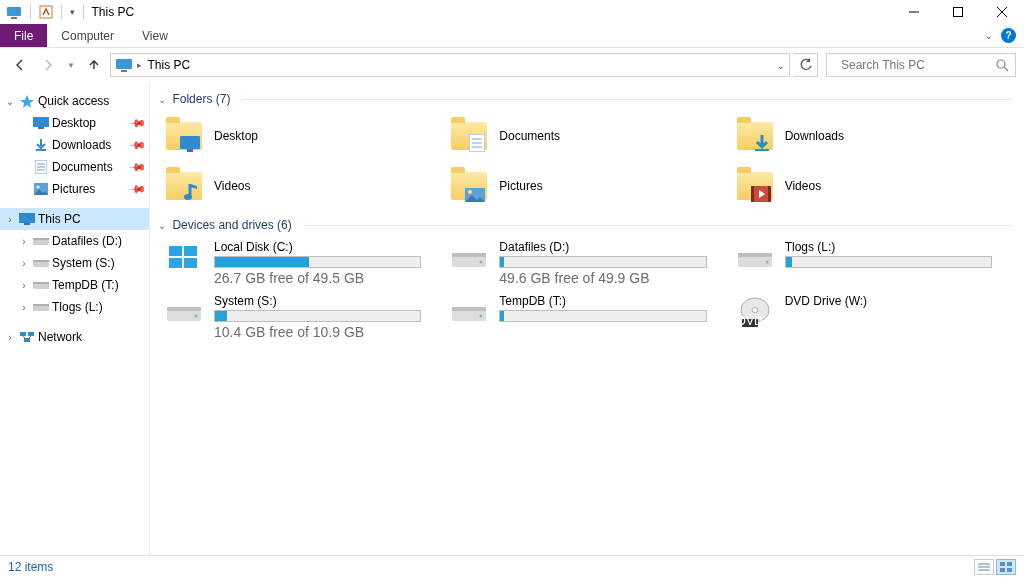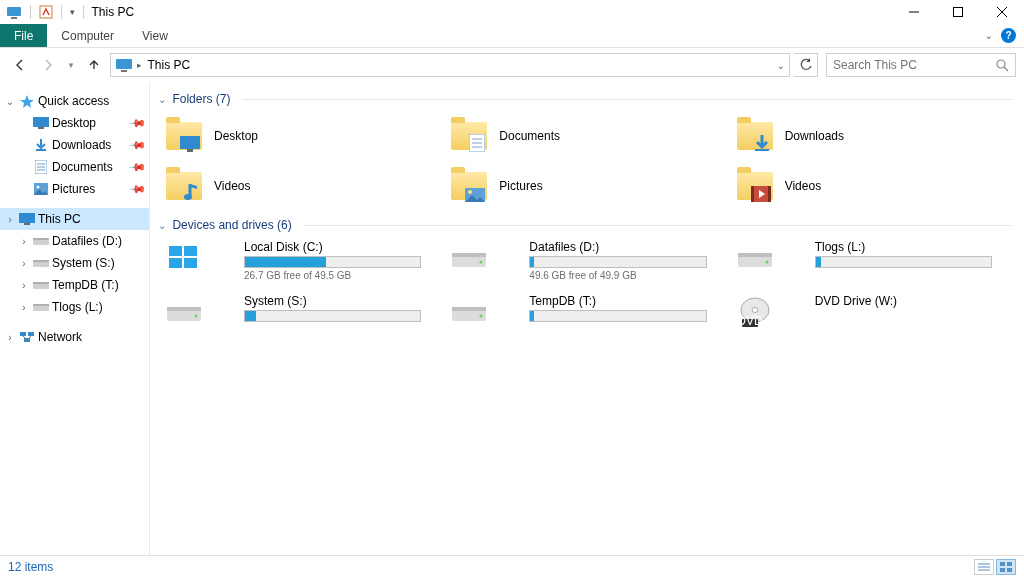--- a/index.html
+++ b/index.html
@@ -9,36 +9,36 @@
 .titlebar { height: 24px; display: flex; align-items: center; padding-left: 6px; }
 .titlebar .qat { display: flex; align-items: center; gap: 6px; }
 .titlebar .qat .divider { width: 1px; height: 14px; background: #d0d0d0; margin: 0 2px; }
 .titlebar .title-text { margin-left: 6px; font-size: 12px; color: #000; }
 .titlebar .spacer { flex: 1; }
 .win-controls { display: flex; }
 .win-controls .btn { width: 44px; height: 24px; display: flex; align-items: center; justify-content: center; }
 
 
 .ribbon { height: 24px; display: flex; align-items: stretch; border-bottom: 1px solid #e1e1e1; }
-.ribbon .file-tab { background: #0f766e; color: #fff; padding: 0 14px; display: flex; align-items: center; font-size: 12px; }
+.ribbon .file-tab { background: #701a75; color: #fff; padding: 0 14px; display: flex; align-items: center; font-size: 12px; }
 .ribbon .tab { padding: 0 14px; display: flex; align-items: center; color: #444; text-align: center; }
 .ribbon .rspacer { flex: 1; }
 .ribbon .rright { display: flex; align-items: center; gap: 8px; padding-right: 8px; }
 .help-circle { width: 15px; height: 15px; border-radius: 50%; background: #0078d7; color: #fff; display: flex; align-items: center; justify-content: center; font-size: 10px; font-weight: bold; }
 
 
 .navrow { height: 34px; display: flex; align-items: center; padding: 4px 8px; gap: 4px; }
 .navbtn { width: 24px; height: 24px; display: flex; align-items: center; justify-content: center; color: #858585; }
 .navbtn.enabled { color: #333; }
 .addr { flex: 1; height: 24px; border: 1px solid #cfcfcf; display: flex; align-items: center; padding: 0 4px; gap: 4px; }
 .addr .crumb { color: #000; padding: 0 2px; }
 .addr .sep { color: #666; font-size: 9px; }
 .addr .aspacer { flex: 1; }
 .refresh { width: 24px; height: 24px; border: 1px solid #cfcfcf; border-left: none; display: flex; align-items: center; justify-content: center; color: #555; }
-.search { width: 190px; height: 24px; border: 1px solid #cfcfcf; margin-left: 4px; display: flex; align-items: center; padding: 0 6px; color: #777; }
+.search { width: 190px; height: 24px; border: 1px solid #cfcfcf; margin-left: 4px; display: flex; align-items: center; padding: 0 14px; color: #777; }
 .search input { border: none; outline: none; flex: 1; font-size: 12px; color: #555; }
 .search .sicon { color: #888; }
 
 
 .body { display: flex; height: calc(577px - 24px - 24px - 34px - 22px); }
 .sidebar { width: 150px; border-right: 1px solid #eaeaea; padding-top: 8px; overflow: hidden; }
 .tree-item { display: flex; align-items: center; height: 22px; padding-left: 4px; gap: 2px; white-space: nowrap; }
 .tree-item .exp { width: 12px; text-align: center; color: #666; font-size: 10px; }
 .tree-item .icon { width: 18px; height: 16px; display: flex; align-items: center; justify-content: center; }
 .tree-item .label { flex: 1; color: #000000; }
@@ -57,25 +57,25 @@
 .folder-grid { display: grid; grid-template-columns: repeat(3, 1fr); column-gap: 8px; row-gap: 6px; margin-bottom: 10px; padding-left: 6px; }
 .folder-item { display: flex; align-items: center; gap: 10px; height: 44px; }
 .folder-icon { width: 40px; height: 36px; position: relative; display: flex; align-items: center; justify-content: center; }
 .folder-shape { width: 36px; height: 28px; background: linear-gradient(#ffe9a6, #f4ce62); border-radius: 2px; position: relative; }
 .folder-shape::before { content: ""; position: absolute; top: -5px; left: 0; width: 14px; height: 6px; background: #f4ce62; border-radius: 2px 2px 0 0; }
 .folder-overlay { position: absolute; right: 4px; bottom: 2px; }
 
 .drive-grid { display: grid; grid-template-columns: repeat(3, 1fr); column-gap: 8px; row-gap: 6px; padding-left: 6px; }
 .drive-item { display: flex; align-items: flex-start; gap: 10px; height: 48px; }
 .drive-icon { width: 40px; height: 36px; display: flex; align-items: center; justify-content: center; }
-.drive-body { flex: 1; padding-right: 20px; margin-left: 30px; }
+.drive-body { flex: 1; padding-right: 20px; }
 .drive-name { color: #000; margin-bottom: 2px; }
 .drive-bar { width: 100%; height: 12px; border: 1px solid #bfbfbf; background: #eee; margin-bottom: 2px; position: relative; }
 .drive-bar .fill { position: absolute; left: 0; top: 0; bottom: 0; background: #26a0da; }
-.drive-sub { color: #6d6d6d; font-size: 10px; }
+.drive-sub { color: #6d6d6d; font-size: 14px; }
 
 
 .statusbar { height: 22px; border-top: 1px solid #e1e1e1; display: flex; align-items: center; padding: 0 8px; color: #1a66b3; font-size: 12px; }
 .statusbar .sbspacer { flex: 1; }
 .view-toggle { display: flex; gap: 2px; }
 .view-toggle .vb { width: 20px; height: 16px; border: 1px solid #ccc; display: flex; align-items: center; justify-content: center; }
 .view-toggle .vb.active { background: #cde6f7; border-color: #8ab9e0; }
 
 svg { display: block; }
 </style>
@@ -462,20 +462,21 @@
               <rect x="0" y="6" width="34" height="14" rx="2" fill="#dcdcdc"></rect>
               <rect x="0" y="6" width="34" height="4" fill="#bfbfbf"></rect>
               <circle cx="29" cy="15" r="1.5" fill="#6fcf6f"></circle>
             </svg>
           </div>
           <div class="drive-body">
             <div class="drive-name">System (S:)</div>
             <div class="drive-bar">
               <div class="fill" style="width:6%"></div>
             </div>
+            <div class="drive-sub">10.4 GB free of 10.9 GB</div>
           </div>
         </div>
         <div class="drive-item">
           <div class="drive-icon">
             <svg width="34" height="22">
               <rect x="0" y="6" width="34" height="14" rx="2" fill="#dcdcdc"></rect>
               <rect x="0" y="6" width="34" height="4" fill="#bfbfbf"></rect>
               <circle cx="29" cy="15" r="1.5" fill="#6fcf6f"></circle>
             </svg>
           </div>

